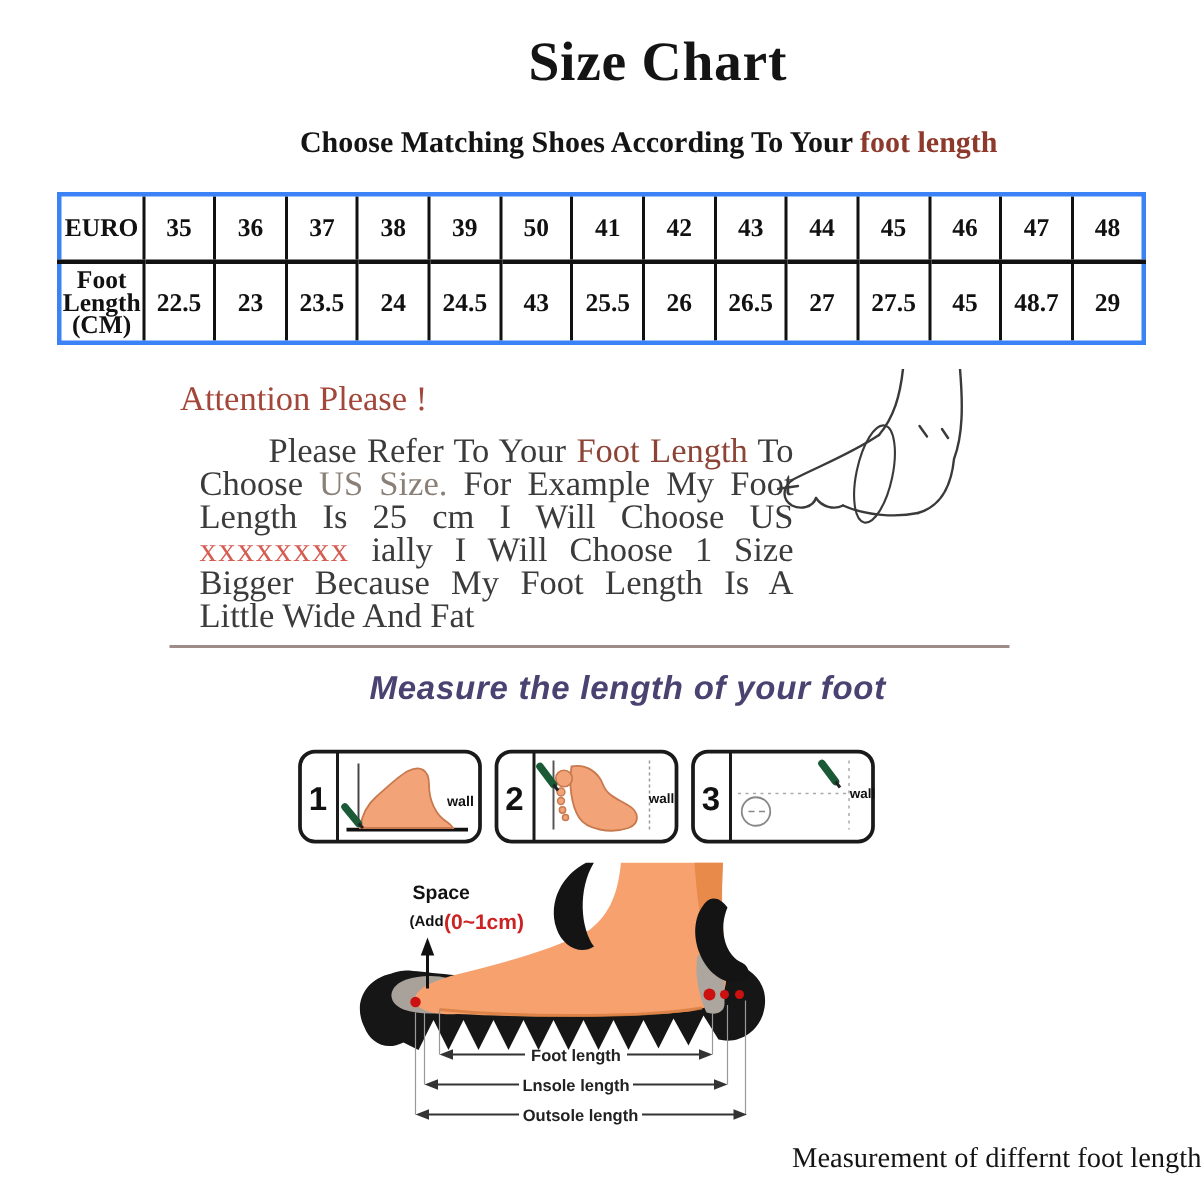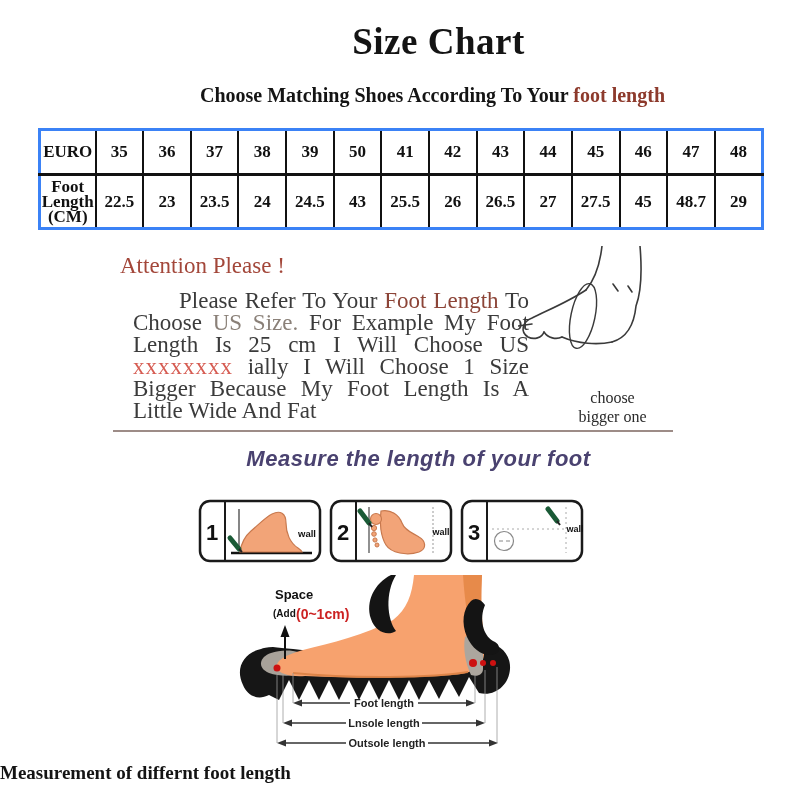--- a/index.html
+++ b/index.html
@@ -37,22 +37,22 @@
   .divider{position:absolute;top:430px;left:113px;width:560px;height:0;
            border-top:2px solid #9d8c87;}
 
   .measure-heading{position:absolute;top:446px;left:18px;width:100%;text-align:center;
                    font-family:"Liberation Sans",sans-serif;font-style:italic;font-weight:bold;
                    font-size:22px;color:#4a4270;letter-spacing:.5px;}
 
   .steps{position:absolute;top:499px;left:198px;display:flex;gap:7px;}
   .big-diagram{position:absolute;top:575px;left:233px;}
 
-  .footer-caption{position:absolute;top:762px;left:0;width:100%;text-align:left;
-                  font-size:19px;font-weight:bold;color:#141414;}
+  .footer-caption{position:absolute;top:762px;left:0;width:100%;text-align:right;
+                  font-size:19px;font-weight:normal;color:#141414;}
 
   svg text{font-family:"Liberation Sans",sans-serif;}
 </style>
 </head>
 <body>
 
 <div class="page">
 
   <div class="title">Size Chart</div>
 
@@ -126,24 +126,20 @@
       <path d="M68,44 C50,56 30,64 14,72 C4,76 2,86 10,91 C16,94 24,92 26,86"></path>
       <path d="M26,86 C30,92 38,94 44,91"></path>
       <path d="M44,91 C60,98 80,99 94,96"></path>
       <path d="M95,38 l5,7"></path>
       <path d="M110,40 l4,6"></path>
       <path d="M0,80 L14,78"></path>
     </g>
     <ellipse cx="65" cy="70" rx="12" ry="33" transform="rotate(12 65 70)" stroke="#3a3a3a" stroke-width="1.4" fill="none"></ellipse>
   </svg>
 
-  <div class="sketch-caption">
-    <div>choose</div>
-    <div>bigger one</div>
-  </div>
 
   <div class="divider"></div>
 
   <div class="measure-heading">Measure the length of your foot</div>
 
   <div class="steps">
 
     <svg width="124" height="64" viewBox="0 0 124 64">
       <rect x="2" y="2" width="120" height="60" rx="10" fill="#ffffff" stroke="#1a1a1a" stroke-width="2.5"></rect>
       <line x1="27" y1="2" x2="27" y2="62" stroke="#1a1a1a" stroke-width="2"></line>

